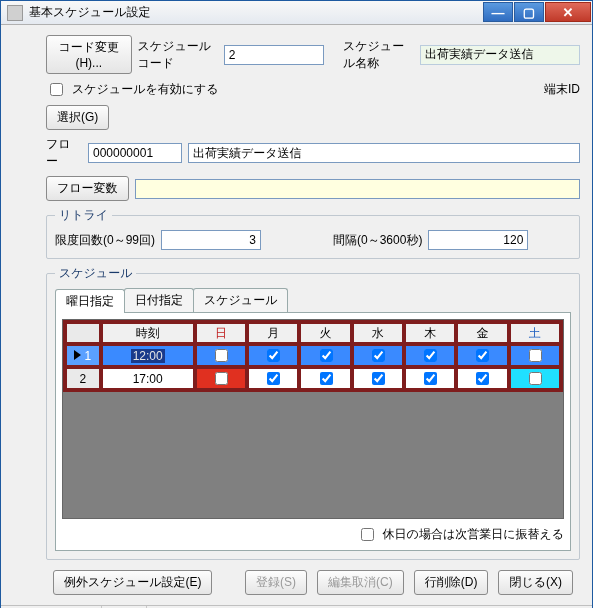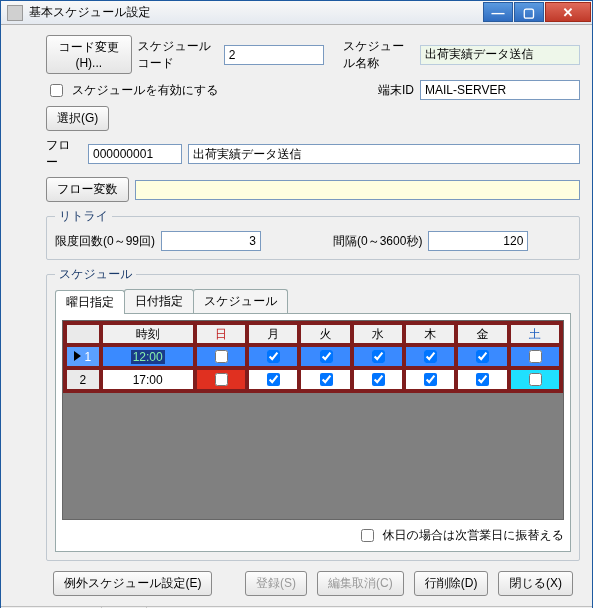--- a/index.html
+++ b/index.html
@@ -29,21 +29,21 @@
   .tab.active { background:#fff; position:relative; top:1px; }
   .gridwrap { border:1px solid #666; background:#808080; height:200px; overflow:hidden; }
   table.grid { border-collapse:collapse; width:100%; background:#808080; }
   table.grid th, table.grid td { border:4px solid #7f1d1d; text-align:center; height:22px; background:#fff; padding:0;}
   table.grid th { background:#f0f0f0; font-weight:normal; }
   th.rowhdr, td.rowhdr { background:#eaeaea !important; width:34px; }
   td.rowhdr.sel { background:#5aa0ff !important; }
   td.sel { background:#3a8aff !important; color:#fff; }
   td.selred { background:#e03020 !important; }
   td.selcyan { background:#20e0ff !important; }
-  td.timecell.sel span { background:#1a3a8a; color:#86efac; padding:0 2px;}
+  td.timecell.sel span { background:#1a3a8a; color:#e5e5e5; padding:0 2px;}
   .marker { width:0; height:0; border-top:5px solid transparent; border-bottom:5px solid transparent; border-left:7px solid #000; display:inline-block; }
   .dow-sun { color:#c02020; }
   .dow-sat { color:#2060c0; }
   .bottombar { display:flex; gap:10px; padding:4px 7px; }
   .spacer { flex:1; }
   .status { border-top:1px solid #c0c0c0; background:#f0f0f0; height:24px; display:flex; align-items:center; }
   .status .cell { border-left:1px solid #c8c8c8; height:100%; display:flex; align-items:center; padding:0 10px; }
   .status .cell:first-child { border-left:none; width:100px;}
 </style>
 </head>
@@ -69,21 +69,20 @@
       <span style="width:10px"></span>
       <span class="label">スケジュール名称</span>
       <input class="input ro" style="width: 160px;" readonly="" value="出荷実績データ送信">
     </div>
 
     <div class="row">
       <input type="checkbox" class="chk" style="">
       <span class="label">スケジュールを有効にする</span>
       <span class="spacer"></span>
       <span class="label">端末ID</span>
-      <input class="input" style="width: 160px;" value="MAIL-SERVER">
     </div>
 
     <div class="row">
       <button class="btn">選択(G)</button>
     </div>
 
     <div class="row">
       <span class="label" style="width:36px">フロー</span>
       <input class="input" style="width: 94px;" value="000000001">
       <input class="input" style="flex: 1 1 0%;" readonly="" value="出荷実績データ送信">

